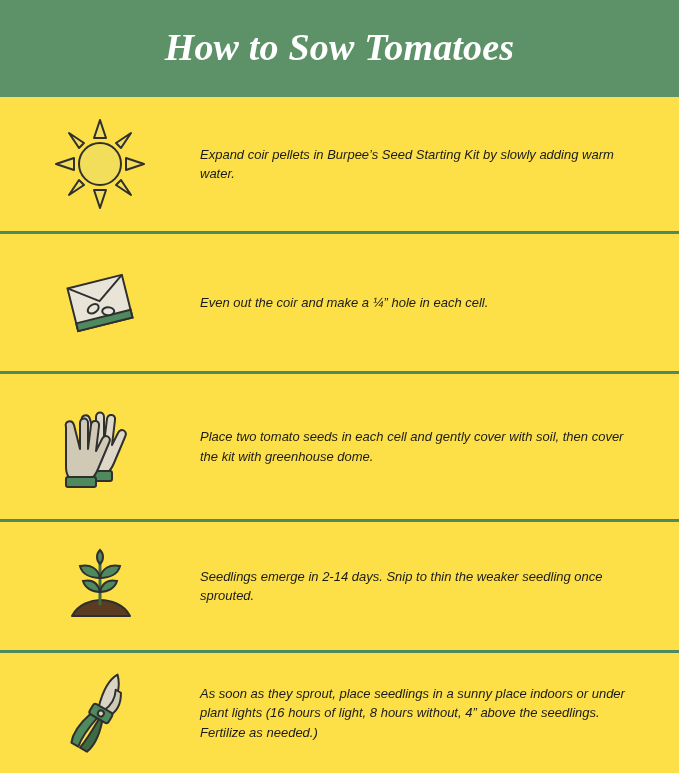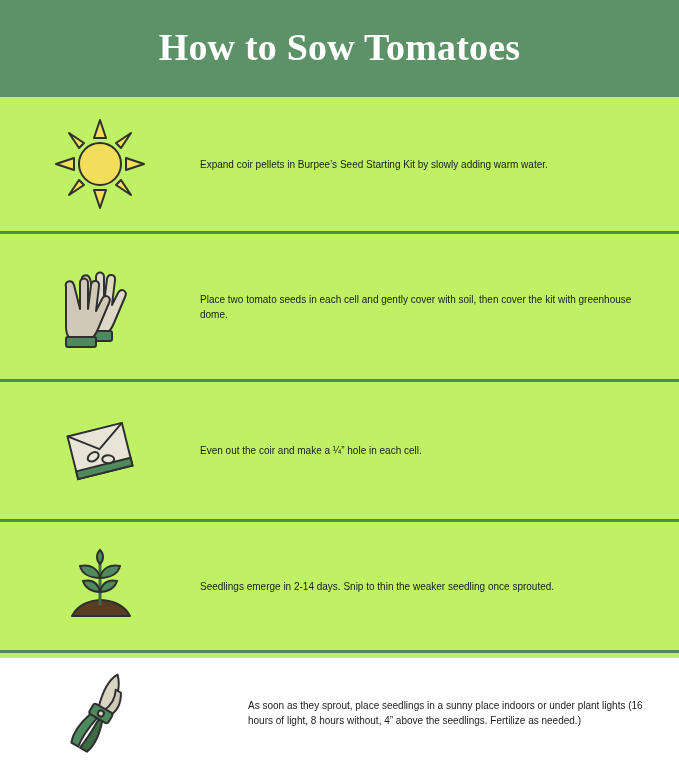--- a/index.html
+++ b/index.html
@@ -9,22 +9,23 @@
   body {
     width: 679px;
     height: 773px;
     background: #ffffff;
     font-family: "Liberation Serif", serif;
     overflow: hidden;
   }
   .page {
     position: relative;
     width: 679px;
-    height: 658px;
-    background: #bef264;
+    height: 773px;
+    background: #fde047;
+    font-style: italic;
   }
   .header {
     background: #5d9268;
     height: 97px;
     display: flex;
     align-items: center;
     justify-content: center;
   }
   .header-title {
     color: #ffffff;
@@ -41,32 +42,31 @@
   }
   .step {
     display: flex;
     align-items: center;
     box-sizing: border-box;
     border-bottom: 3px solid #4e8a5d;
     padding: 0;
   }
   .step:last-child {
     border-bottom: none;
-    gap: 48px;
   }
   .step-icon {
     width: 200px;
     min-width: 200px;
     display: flex;
     align-items: center;
     justify-content: center;
   }
   .step-text {
     font-family: "Liberation Sans", sans-serif;
-    font-size: 10px;
+    font-size: 13px;
     line-height: 1.5;
     color: #1b1b1b;
     padding-right: 24px;
     max-width: 440px;
   }
   .h1 { height: 137px; }
   .h2 { height: 140px; }
   .h3 { height: 148px; }
   .h4 { height: 131px; }
   .h5 { height: 120px; }
@@ -94,49 +94,49 @@
             <polygon points="79,79 64,69 69,64"></polygon>
             <polygon points="79,17 69,32 64,27"></polygon>
             <polygon points="17,79 27,64 32,69"></polygon>
           </g>
           <circle cx="48" cy="48" r="21" fill="#f2de5a" stroke="#2f2f2f" stroke-width="2"></circle>
         </svg>
       </div>
       <div class="step-text">Expand coir pellets in Burpee’s Seed Starting Kit by slowly adding warm water.</div>
     </div>
 
+    <div class="step h2">
+      <div class="step-icon">
+        <svg width="96" height="96" viewBox="0 0 96 96">
+          <g transform="rotate(-14 48 48)">
+            <rect x="20" y="26" width="56" height="44" fill="#e8e4d8" stroke="#2f2f2f" stroke-width="2"></rect>
+            <path d="M20 26 L48 46 L76 26" fill="none" stroke="#2f2f2f" stroke-width="2"></path>
+            <rect x="20" y="62" width="56" height="8" fill="#4e8a5d" stroke="#2f2f2f" stroke-width="2"></rect>
+            <ellipse cx="40" cy="52" rx="6" ry="4" fill="#e8e4d8" stroke="#2f2f2f" stroke-width="2" transform="rotate(-20 40 52)"></ellipse>
+            <ellipse cx="54" cy="58" rx="6" ry="4" fill="#e8e4d8" stroke="#2f2f2f" stroke-width="2" transform="rotate(15 54 58)"></ellipse>
+          </g>
+        </svg>
+      </div>
+      <div class="step-text">Even out the coir and make a ¼” hole in each cell.</div>
+    </div>
+
     <div class="step h3">
       <div class="step-icon">
         <svg width="96" height="96" viewBox="0 0 96 96">
           <g stroke="#2f2f2f" stroke-width="2" fill="#ddd8c8" stroke-linejoin="round" stroke-linecap="round">
             <path d="M30 22 C28 16 36 14 38 20 L44 44 L44 18 C44 12 52 12 52 18 L52 44 L55 20 C56 14 64 15 63 21 L60 46 L66 34 C69 28 76 32 73 38 L62 64 C58 74 50 80 42 78 C34 76 30 70 30 62 Z"></path>
             <rect x="30" y="72" width="30" height="10" rx="2" fill="#4e8a5d"></rect>
           </g>
           <g stroke="#2f2f2f" stroke-width="2" fill="#cfc9b6" stroke-linejoin="round" stroke-linecap="round" transform="translate(-16,6)">
             <path d="M30 22 C28 16 36 14 38 20 L44 44 L44 18 C44 12 52 12 52 18 L52 44 L55 20 C56 14 64 15 63 21 L60 46 L66 34 C69 28 76 32 73 38 L62 64 C58 74 50 80 42 78 C34 76 30 70 30 62 Z"></path>
             <rect x="30" y="72" width="30" height="10" rx="2" fill="#4e8a5d"></rect>
           </g>
         </svg>
       </div>
       <div class="step-text">Place two tomato seeds in each cell and gently cover with soil, then cover the kit with greenhouse dome.</div>
-    </div>
-
-    <div class="step h2">
-      <div class="step-icon">
-        <svg width="96" height="96" viewBox="0 0 96 96">
-          <g transform="rotate(-14 48 48)">
-            <rect x="20" y="26" width="56" height="44" fill="#e8e4d8" stroke="#2f2f2f" stroke-width="2"></rect>
-            <path d="M20 26 L48 46 L76 26" fill="none" stroke="#2f2f2f" stroke-width="2"></path>
-            <rect x="20" y="62" width="56" height="8" fill="#4e8a5d" stroke="#2f2f2f" stroke-width="2"></rect>
-            <ellipse cx="40" cy="52" rx="6" ry="4" fill="#e8e4d8" stroke="#2f2f2f" stroke-width="2" transform="rotate(-20 40 52)"></ellipse>
-            <ellipse cx="54" cy="58" rx="6" ry="4" fill="#e8e4d8" stroke="#2f2f2f" stroke-width="2" transform="rotate(15 54 58)"></ellipse>
-          </g>
-        </svg>
-      </div>
-      <div class="step-text">Even out the coir and make a ¼” hole in each cell.</div>
     </div>
 
     <div class="step h4">
       <div class="step-icon">
         <svg width="96" height="96" viewBox="0 0 96 96">
           <path d="M20 78 C26 66 40 62 48 62 C58 62 72 66 78 78 Z" fill="#5a3c22" stroke="#2f2f2f" stroke-width="2" stroke-linejoin="round"></path>
           <path d="M48 66 L48 24" stroke="#3d6b43" stroke-width="3" fill="none" stroke-linecap="round"></path>
           <path d="M48 40 C38 40 30 36 28 28 C38 26 46 30 48 40 Z" fill="#4e8a5d" stroke="#2f2f2f" stroke-width="2"></path>
           <path d="M48 40 C58 40 66 36 68 28 C58 26 50 30 48 40 Z" fill="#4e8a5d" stroke="#2f2f2f" stroke-width="2"></path>
           <path d="M48 54 C40 54 33 50 31 43 C40 41 46 45 48 54 Z" fill="#4e8a5d" stroke="#2f2f2f" stroke-width="2"></path>

